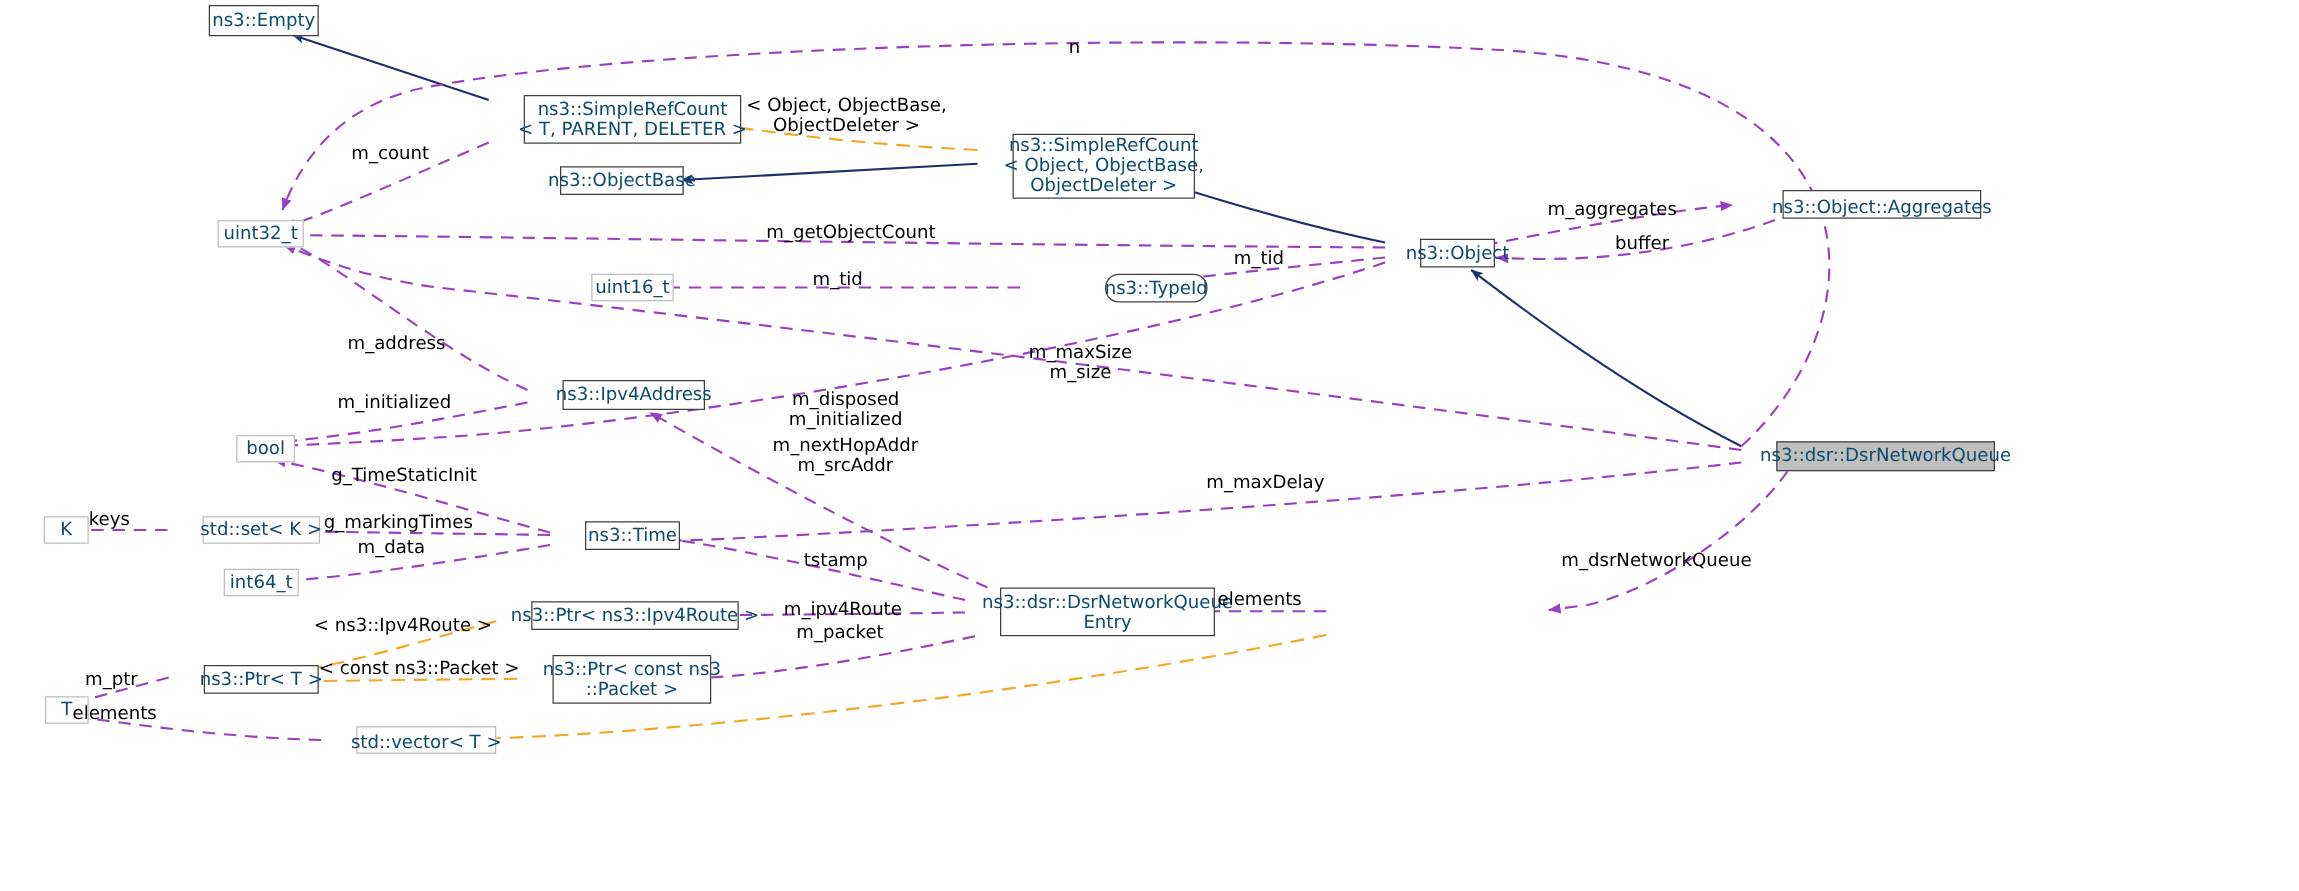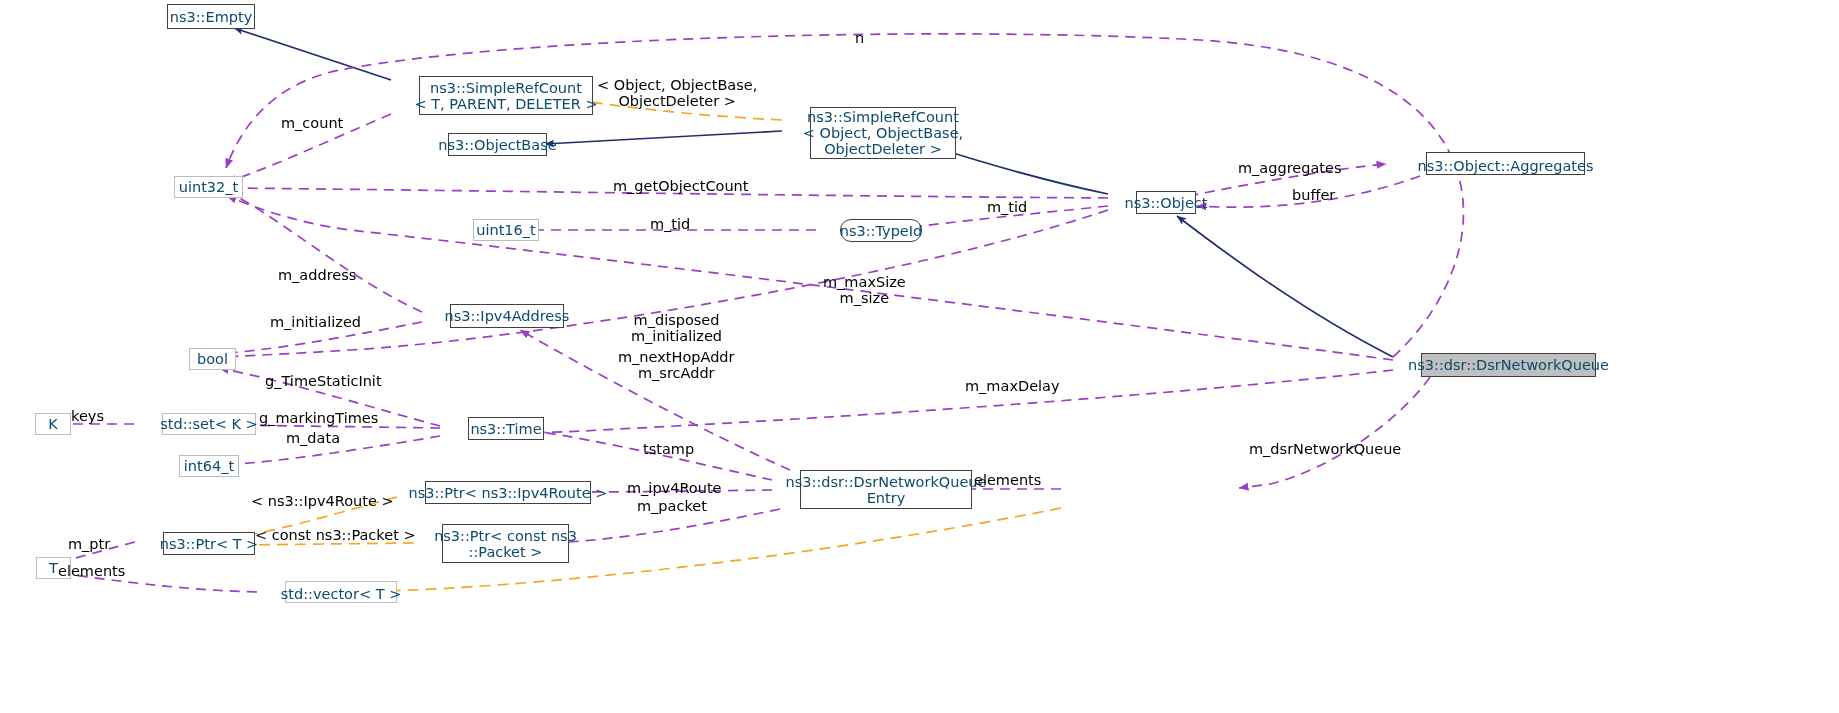--- a/index.html
+++ b/index.html
@@ -120,21 +120,21 @@
 
   <div class="node solid" style="left:139px;top:4px;width:88px;height:25px;"><span>ns3::Empty</span></div>
   <div class="node solid" style="left:391px;top:76px;width:174px;height:39px;"><span>ns3::SimpleRefCount
 &lt; T, PARENT, DELETER &gt;</span></div>
   <div class="node solid" style="left:420px;top:133px;width:99px;height:23px;"><span>ns3::ObjectBase</span></div>
   <div class="node solid" style="left:782px;top:107px;width:146px;height:52px;"><span>ns3::SimpleRefCount
 &lt; Object, ObjectBase,
 ObjectDeleter &gt;</span></div>
   <div class="node light" style="left:146px;top:176px;width:69px;height:22px;"><span>uint32_t</span></div>
   <div class="node light" style="left:445px;top:219px;width:66px;height:22px;"><span>uint16_t</span></div>
-  <div class="node solid" style="left:812px;top:219px;width:82px;height:23px;border-radius:11px;"><span>ns3::TypeId</span></div>
+  <div class="node solid" style="left:856px;top:219px;width:82px;height:23px;border-radius:11px;"><span>ns3::TypeId</span></div>
   <div class="node solid" style="left:1108px;top:191px;width:60px;height:23px;text-align:right;"><span>ns3::Object</span></div>
   <div class="node solid" style="left:1398px;top:152px;width:159px;height:23px;align-items:flex-end;"><span>ns3::Object::Aggregates</span></div>
   <div class="node solid" style="left:422px;top:304px;width:114px;height:24px;"><span>ns3::Ipv4Address</span></div>
   <div class="node highlight" style="left:1393px;top:353px;width:175px;height:24px;"><span>ns3::dsr::DsrNetworkQueue</span></div>
   <div class="node light" style="left:161px;top:348px;width:47px;height:22px;"><span>bool</span></div>
   <div class="node light" style="left:7px;top:413px;width:36px;height:22px;"><span>K</span></div>
   <div class="node light" style="left:134px;top:413px;width:94px;height:22px;"><span>std::set&lt; K &gt;</span></div>
   <div class="node solid" style="left:440px;top:417px;width:76px;height:23px;"><span>ns3::Time</span></div>
   <div class="node light" style="left:151px;top:455px;width:60px;height:22px;"><span>int64_t</span></div>
   <div class="node solid" style="left:397px;top:481px;width:166px;height:23px;"><span>ns3::Ptr&lt; ns3::Ipv4Route &gt;</span></div>

